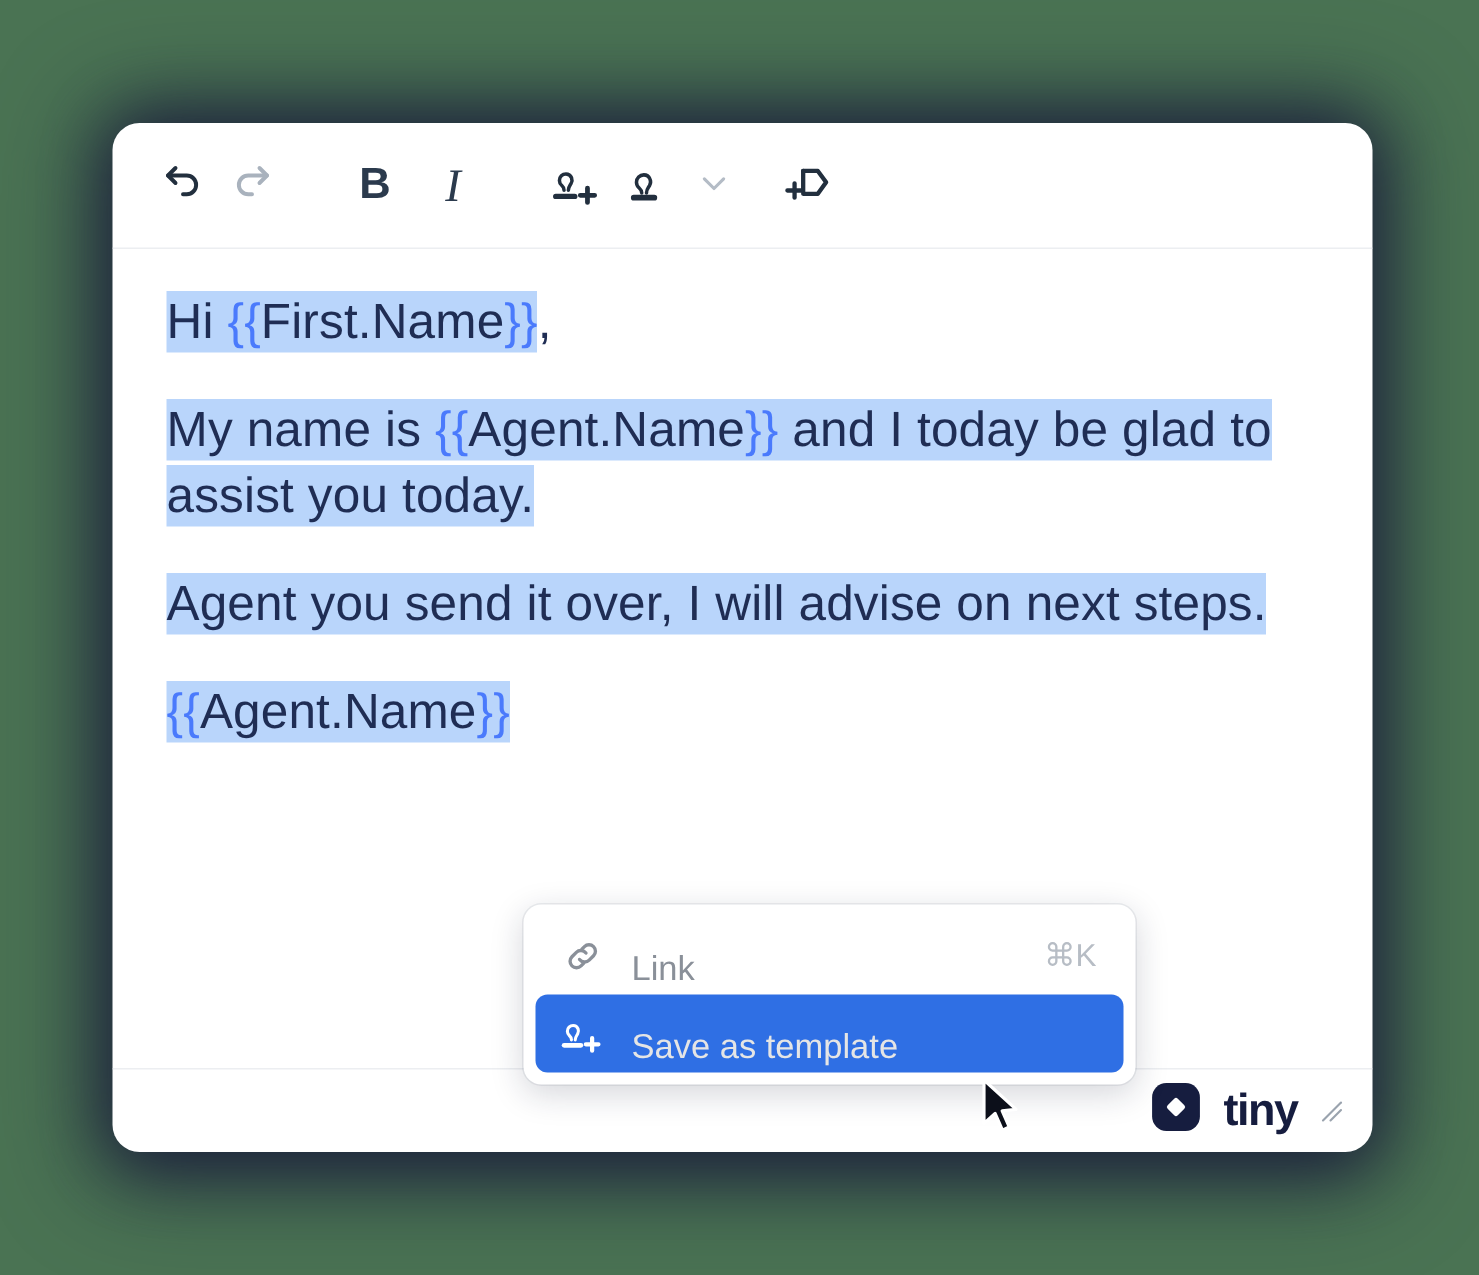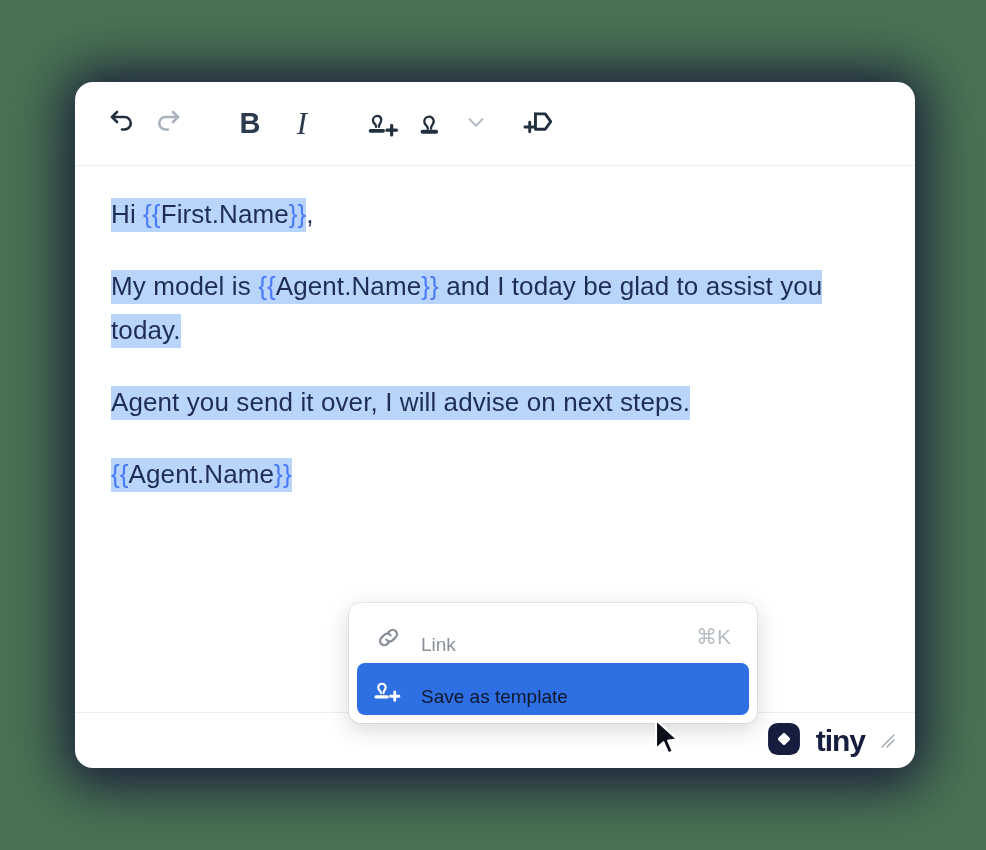--- a/index.html
+++ b/index.html
@@ -94,21 +94,21 @@
   }
 
   
   .content {
     flex: 1 1 auto;
     position: relative;
     padding: 26px 36px 0 36px;
     overflow: hidden;
   }
   .para {
-    font-size: 26px;
+    font-size: 33px;
     line-height: 44px;
     color: #1f2d54;
     margin: 0 0 28px 0;
     max-width: 770px;
     letter-spacing: 0.1px;
   }
   .para:last-child { margin-bottom: 0; }
   .sel {
     background: #b9d5fb;
     box-decoration-break: clone;
@@ -172,33 +172,33 @@
   }
   .ctx-item .ci-icon {
     width: 30px;
     display: flex;
     align-items: center;
     justify-content: center;
     color: #8a9099;
   }
   .ctx-item .ci-label {
     flex: 1 1 auto;
-    font-size: 19px;
+    font-size: 23px;
     color: #8a9099;
     margin-top: 16px;
   }
   .ctx-item .ci-shortcut {
     font-size: 21px;
     color: #b7bdc5;
   }
   .ctx-item.active {
     background: #2f6fe4;
   }
   .ctx-item.active .ci-icon { color: #ffffff; }
-  .ctx-item.active .ci-label { color: #0f172a; }
+  .ctx-item.active .ci-label { color: #e5e5e5; }
 
   
   .cursor {
     position: absolute;
     left: 653px;
     top: 718px;
     width: 28px;
     height: 40px;
     z-index: 60;
     pointer-events: none;
@@ -290,21 +290,21 @@
       </button>
     </div>
 
     <div class="content">
 
       <p class="para">
         <span class="sel"><span class="mf">Hi </span><span class="brace">{{</span><span class="mf">First.Name</span><span class="brace">}}</span></span><span class="mf">,</span>
       </p>
 
       <p class="para">
-        <span class="sel"><span class="mf">My model is </span><span class="brace">{{</span><span class="mf">Agent.Name</span><span class="brace">}}</span><span class="mf"> and I today be glad to assist you today.</span></span>
+        <span class="sel"><span class="mf">My name is </span><span class="brace">{{</span><span class="mf">Agent.Name</span><span class="brace">}}</span><span class="mf"> and I today be glad to assist you today.</span></span>
       </p>
 
 
       <p class="para">
         <span class="sel">Agent you send it over, I will advise on next steps.</span>
       </p>
 
       <p class="para">
         <span class="sel"><span class="brace">{{</span><span class="mf">Agent.Name</span><span class="brace">}}</span></span>
       </p>

